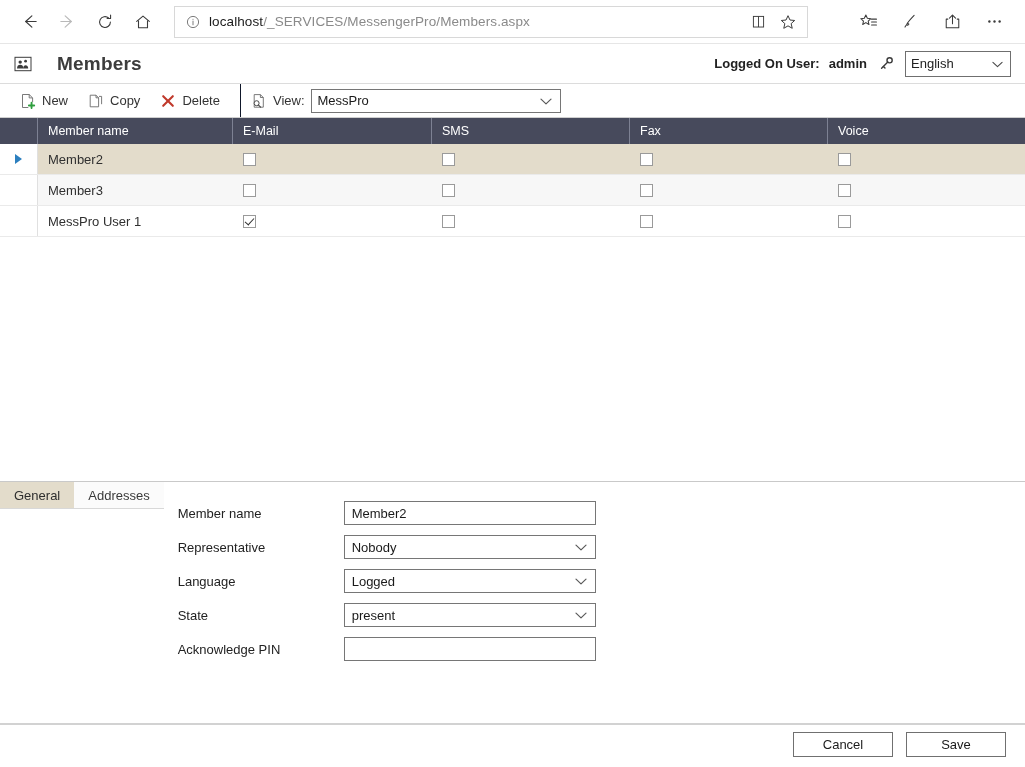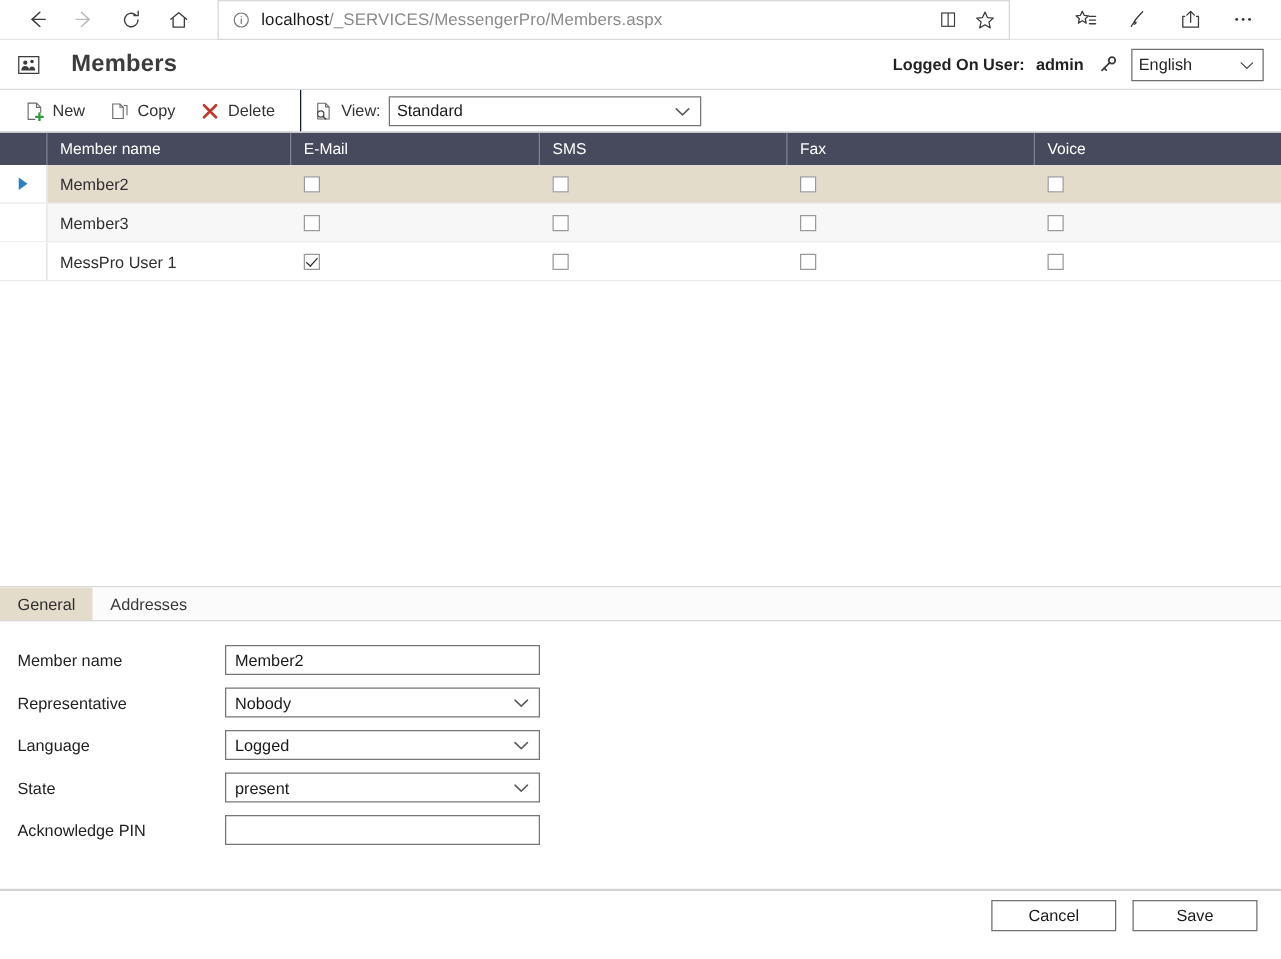--- a/index.html
+++ b/index.html
@@ -9,21 +9,21 @@
     width: 1025px; height: 767px;
     overflow: hidden;
     background: #ffffff;
     font-family: "Liberation Sans", sans-serif;
     font-size: 13px;
     color: #1a1a1a;
   }
 
   
   .browser-chrome {
-    height: 32px;
+    height: 44px;
     background: #ffffff;
     display: flex;
     align-items: center;
     padding: 0 10px;
     border-bottom: 1px solid #e6e6e6;
     position: relative;
   }
   .nav-btn {
     width: 38px; height: 38px;
     display: flex; align-items: center; justify-content: center;
@@ -230,21 +230,21 @@
     border: solid #303030;
     border-width: 0 1.8px 1.8px 0;
     transform: rotate(42deg);
   }
   .grid-filler { flex: 1 1 auto; background: #ffffff; }
 
   
   .detail {
     background: #ffffff;
     height: 243px;
-    display: flex; flex-direction: column;
+    display: flex; flex-direction: row;
     border-bottom: 2px solid #d2d2d2;
   }
   .tabstrip {
     height: 27px;
     display: flex;
     align-items: stretch;
     background: #fbfbfb;
     border-bottom: 1px solid #d8d8d8;
     padding-left: 0;
   }
@@ -461,21 +461,21 @@
     <span class="tb-ico">
       <svg width="16" height="16" viewBox="0 0 16 16" fill="none">
         <path d="M3.2 1.6 H9.4 L12.3 4.5 V14.2 H3.2 Z" fill="#ffffff" stroke="#6b6b6b" stroke-width="0.9"></path>
         <path d="M9.4 1.6 V4.5 H12.3" stroke="#6b6b6b" stroke-width="0.9"></path>
         <circle cx="5.6" cy="10.2" r="2.5" fill="#ffffff" stroke="#4a4a4a" stroke-width="1"></circle>
         <path d="M7.5 12.1 L9.6 14.2" stroke="#4a4a4a" stroke-width="1.2" stroke-linecap="round"></path>
       </svg>
     </span>
     <span class="view-label">View:</span>
     <div class="view-select">
-      <span>Standard</span>
+      <span>MessPro</span>
       <span class="chev">
         <svg width="12" height="8" viewBox="0 0 12 8" fill="none" stroke="#5a5a5a" stroke-width="1.2">
           <path d="M1 1.6 L6 6.4 L11 1.6" stroke-linecap="round" stroke-linejoin="round"></path>
         </svg>
       </span>
     </div>
   </div>
 </div>
 
 <div class="grid-wrap">

